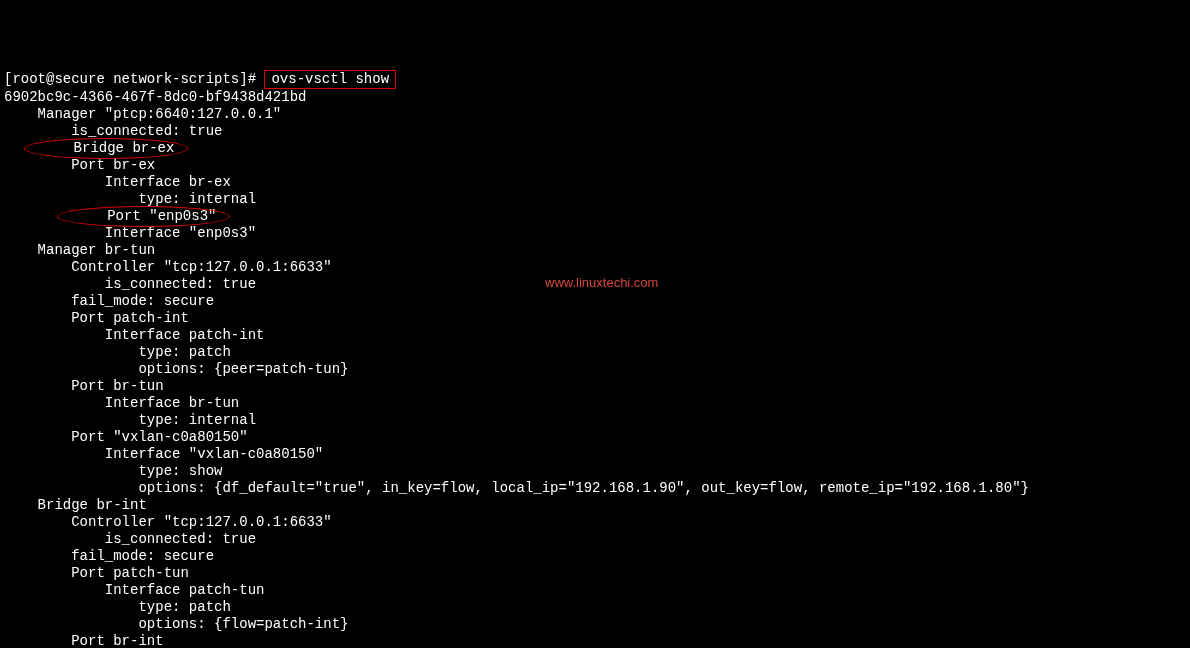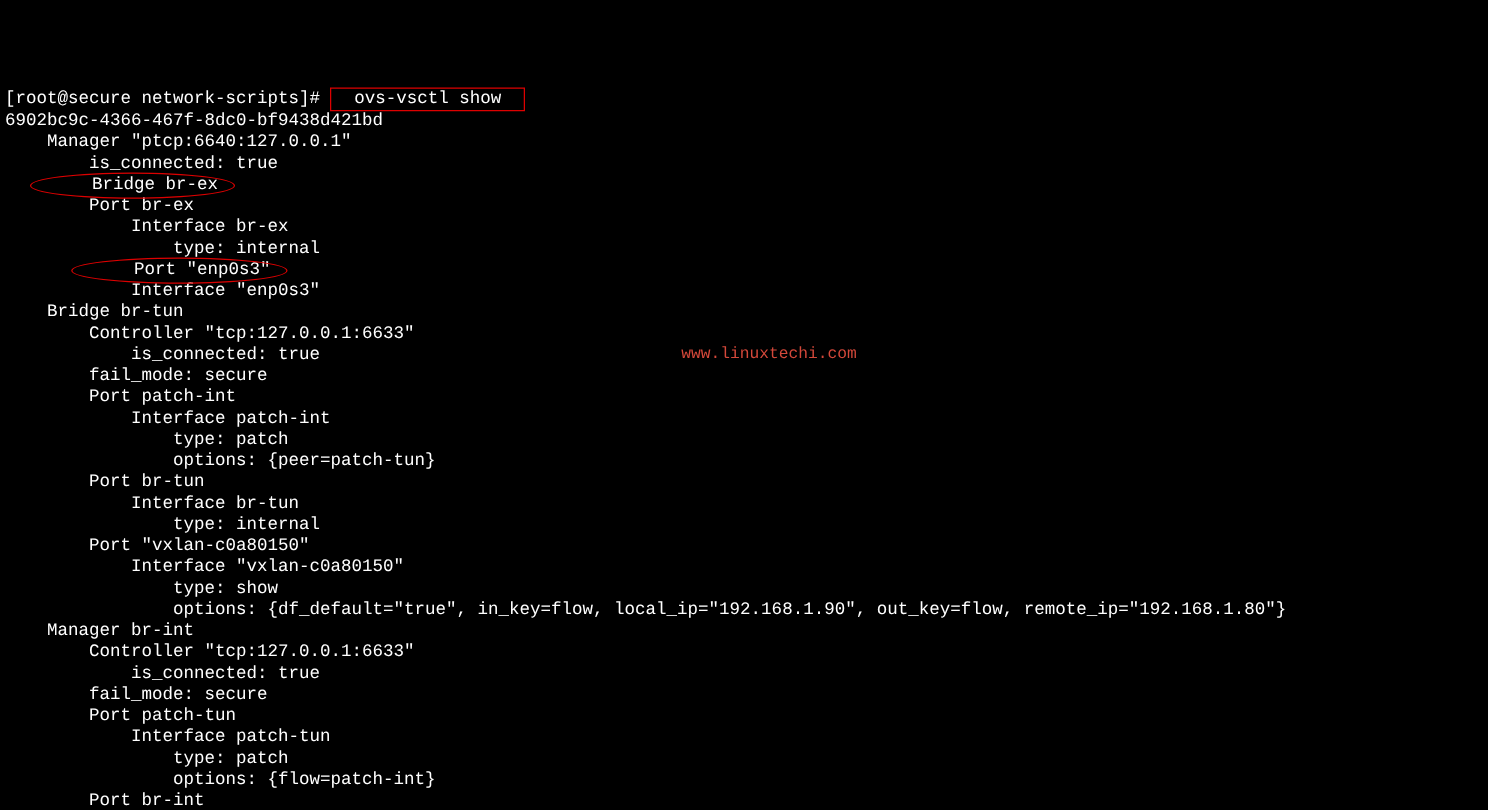--- a/index.html
+++ b/index.html
@@ -12,21 +12,21 @@
     padding: 2px 4px;
     width: 1190px;
     height: 648px;
     box-sizing: border-box;
     overflow: hidden;
     white-space: pre;
   }
   .cmd {
     color: #fff;
     border: 1px solid #d00;
-    padding: 0 18px;
+    padding: 0 6px;
     display: inline-block;
   }
   .mark-oval {
     position: relative;
     display: inline-block;
     padding-left: 36px;
   }
   .mark-oval::after {
     content: '';
     position: absolute;
@@ -34,57 +34,57 @@
     right: -14px;
     top: -2px;
     bottom: -2px;
     border: 1px solid #d00;
     border-radius: 50%;
     pointer-events: none;
   }
   .watermark {
     position: absolute;
     color: #d4483a;
-    font-family: Liberation Mono, monospace;
+    font-family: Liberation Sans, sans-serif;
     font-size: 13px;
     left: 545px;
     top: 274px;
   }
 </style>
 </head>
 <body>
 
 
 
 <div><span><span>[root@secure network-scripts]# </span><span class="cmd">ovs-vsctl show</span></span>
 <span>6902bc9c-4366-467f-8dc0-bf9438d421bd</span>
 <span>    Manager "ptcp:6640:127.0.0.1"</span>
 <span>        is_connected: true</span>
 <span><span>    </span><span class="mark-oval">Bridge br-ex</span></span>
 <span>        Port br-ex</span>
 <span>            Interface br-ex</span>
 <span>                type: internal</span>
 <span><span>        </span><span class="mark-oval">Port "enp0s3"</span></span>
 <span>            Interface "enp0s3"</span>
-<span>    Bridge br-tun</span>
+<span>    Manager br-tun</span>
 <span>        Controller "tcp:127.0.0.1:6633"</span>
 <span>            is_connected: true</span>
 <span>        fail_mode: secure</span>
 <span>        Port patch-int</span>
 <span>            Interface patch-int</span>
 <span>                type: patch</span>
 <span>                options: {peer=patch-tun}</span>
 <span>        Port br-tun</span>
 <span>            Interface br-tun</span>
 <span>                type: internal</span>
 <span>        Port "vxlan-c0a80150"</span>
 <span>            Interface "vxlan-c0a80150"</span>
 <span>                type: show</span>
 <span>                options: {df_default="true", in_key=flow, local_ip="192.168.1.90", out_key=flow, remote_ip="192.168.1.80"}</span>
-<span>    Manager br-int</span>
+<span>    Bridge br-int</span>
 <span>        Controller "tcp:127.0.0.1:6633"</span>
 <span>            is_connected: true</span>
 <span>        fail_mode: secure</span>
 <span>        Port patch-tun</span>
 <span>            Interface patch-tun</span>
 <span>                type: patch</span>
 <span>                options: {flow=patch-int}</span>
 <span>        Port br-int</span>
 
 

